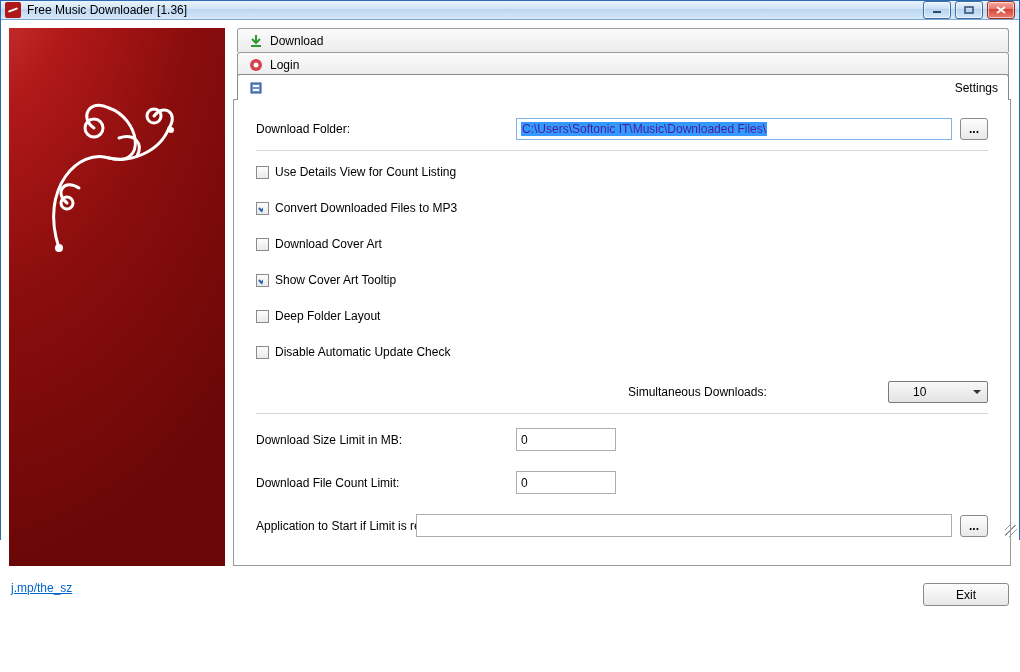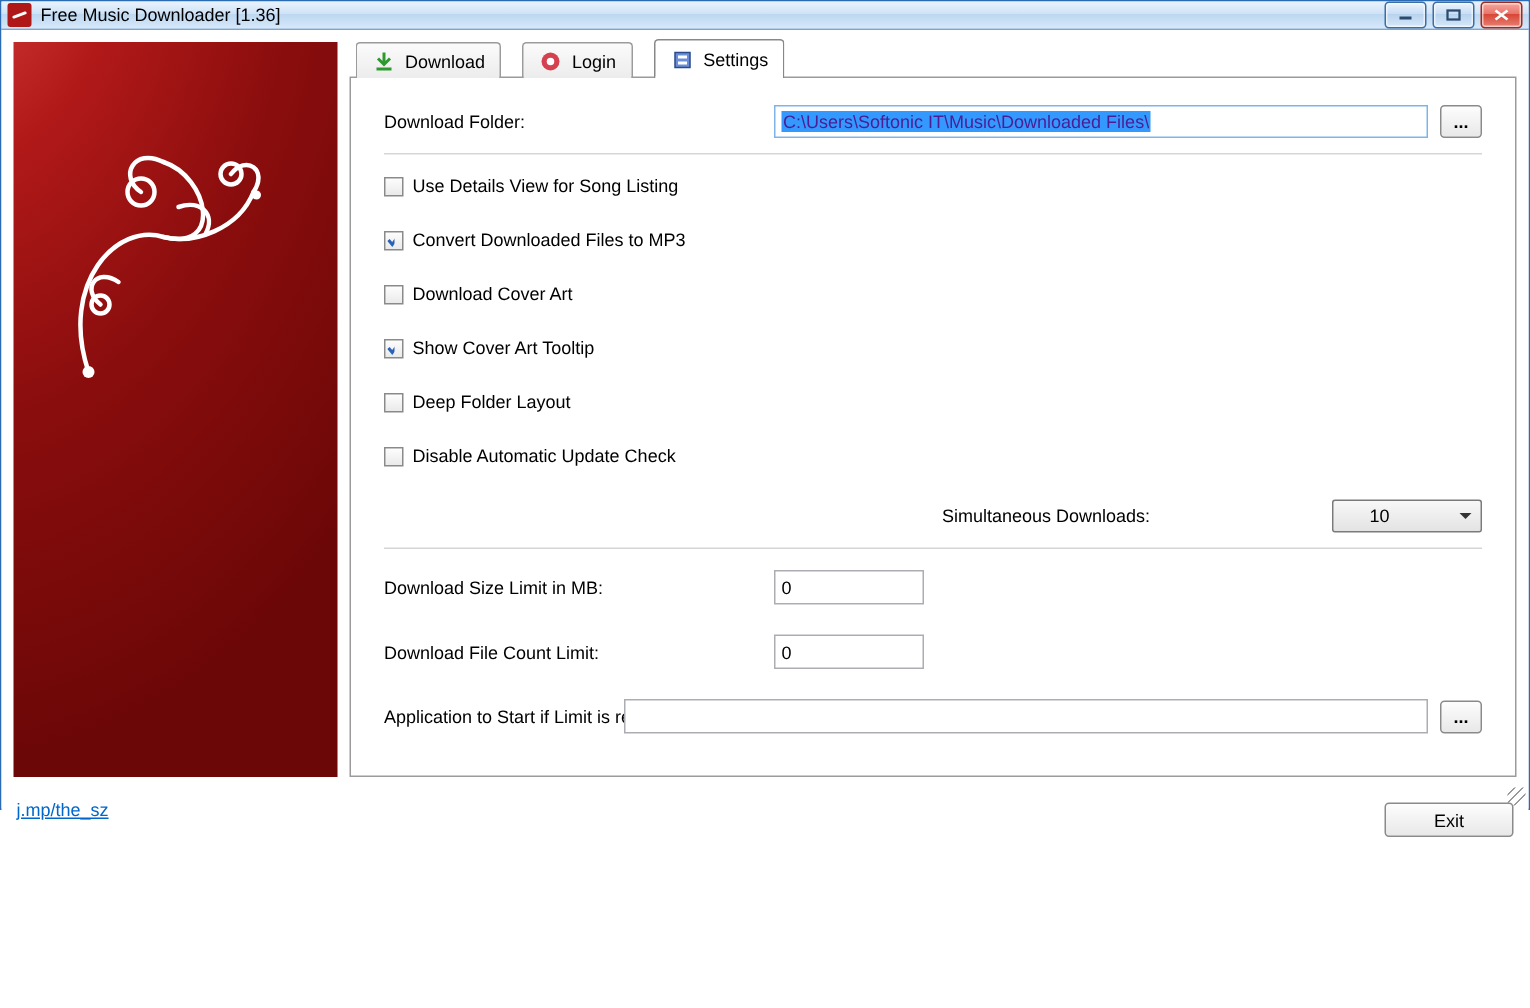--- a/index.html
+++ b/index.html
@@ -79,43 +79,45 @@
   .sidebar svg { position: absolute; top: 40px; left: 10px; }
 
   
   .tabarea {
     flex: 1;
     position: relative;
     display: flex; flex-direction: column;
   }
   .tabstrip {
     display: flex;
-    gap: 12px;
+    gap: 0;
     padding-left: 4px;
     position: relative;
     z-index: 2;
+    flex-direction: column;
   }
   .tab {
     display: flex; align-items: center;
     height: 24px;
     padding: 0 10px;
     background: linear-gradient(to bottom, #fbfbfb, #ececec);
     border: 1px solid #9b9b9b;
     border-bottom: none;
     border-top-left-radius: 3px;
     border-top-right-radius: 3px;
     margin-right: 2px;
     cursor: default;
   }
   .tab.active {
     background: #fff;
     height: 26px;
     margin-top: -2px;
     border-color: #888;
     position: relative;
+    justify-content: space-between;
   }
   .tab.active::after {
     content: ""; position: absolute; left: 0; right: 0; bottom: -1px;
     height: 2px; background: #fff;
   }
   .tab-icon { width: 16px; height: 16px; margin-right: 6px; display: inline-flex; align-items: center; justify-content: center; }
   .tabpanel {
     flex: 1;
     border: 1px solid #9b9b9b;
     background: #fff;
@@ -313,21 +315,21 @@
               <span>...</span>
             </div>
           </div>
 
           <hr class="hr">
 
           <div class="chk-row">
             <span class="chk">
               
             </span>
-            <span>Use Details View for Song Listing</span>
+            <span>Use Details View for Count Listing</span>
           </div>
 
           <div class="chk-row">
             <span class="chk checked">
               <svg width="11" height="11">
                   <path d="M2 5 L4.5 8 L9 2" stroke="#2a62b8" stroke-width="2" fill="none"></path>
                 </svg>
             </span>
             <span>Convert Downloaded Files to MP3</span>
           </div>

